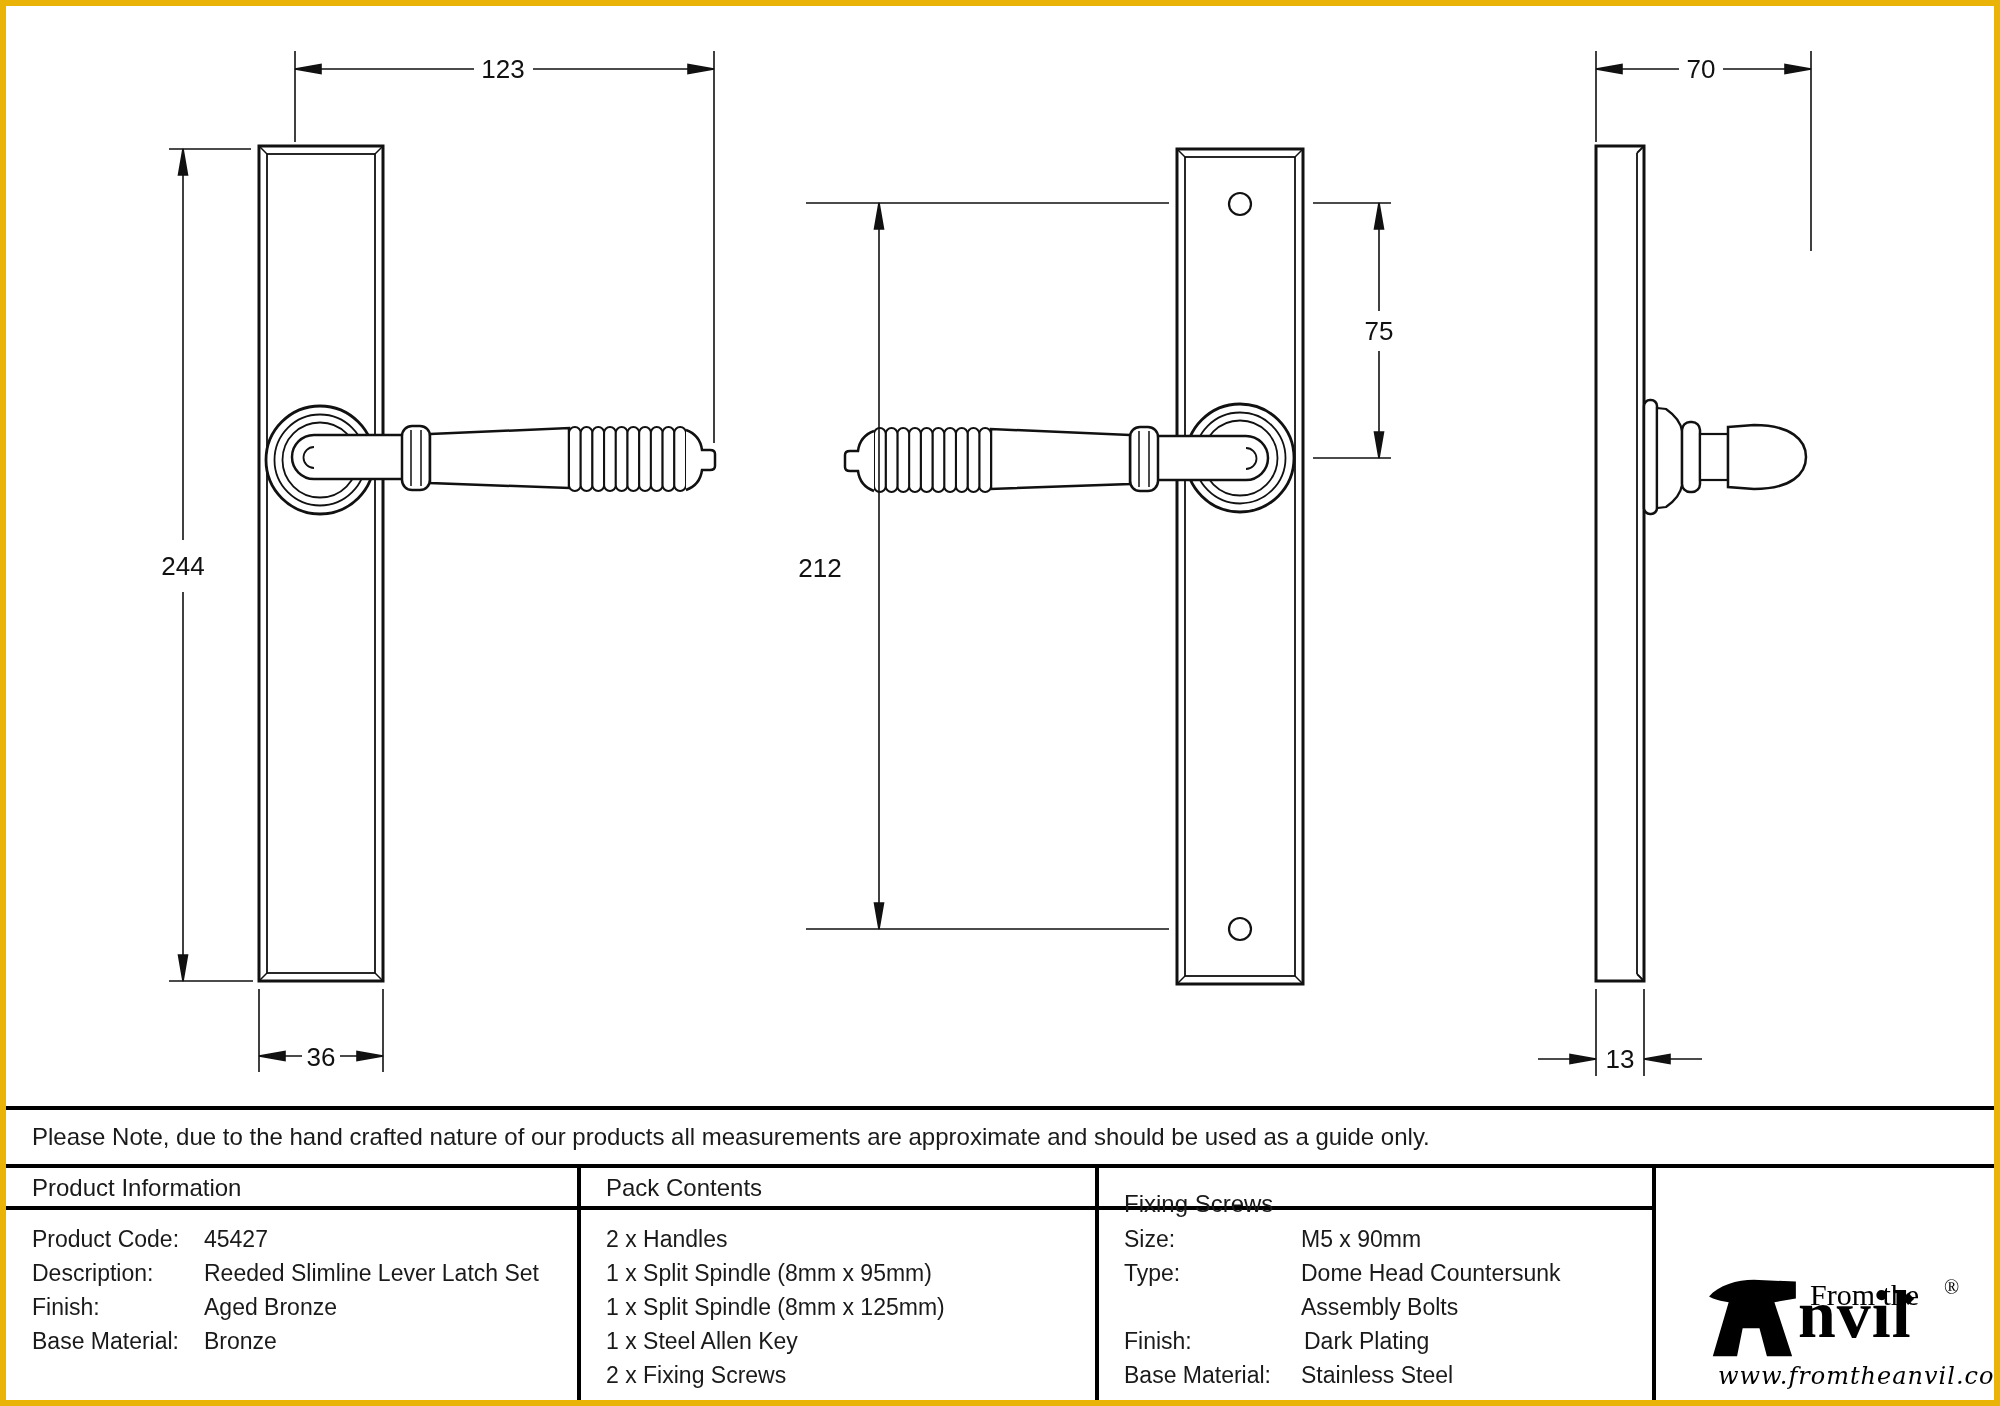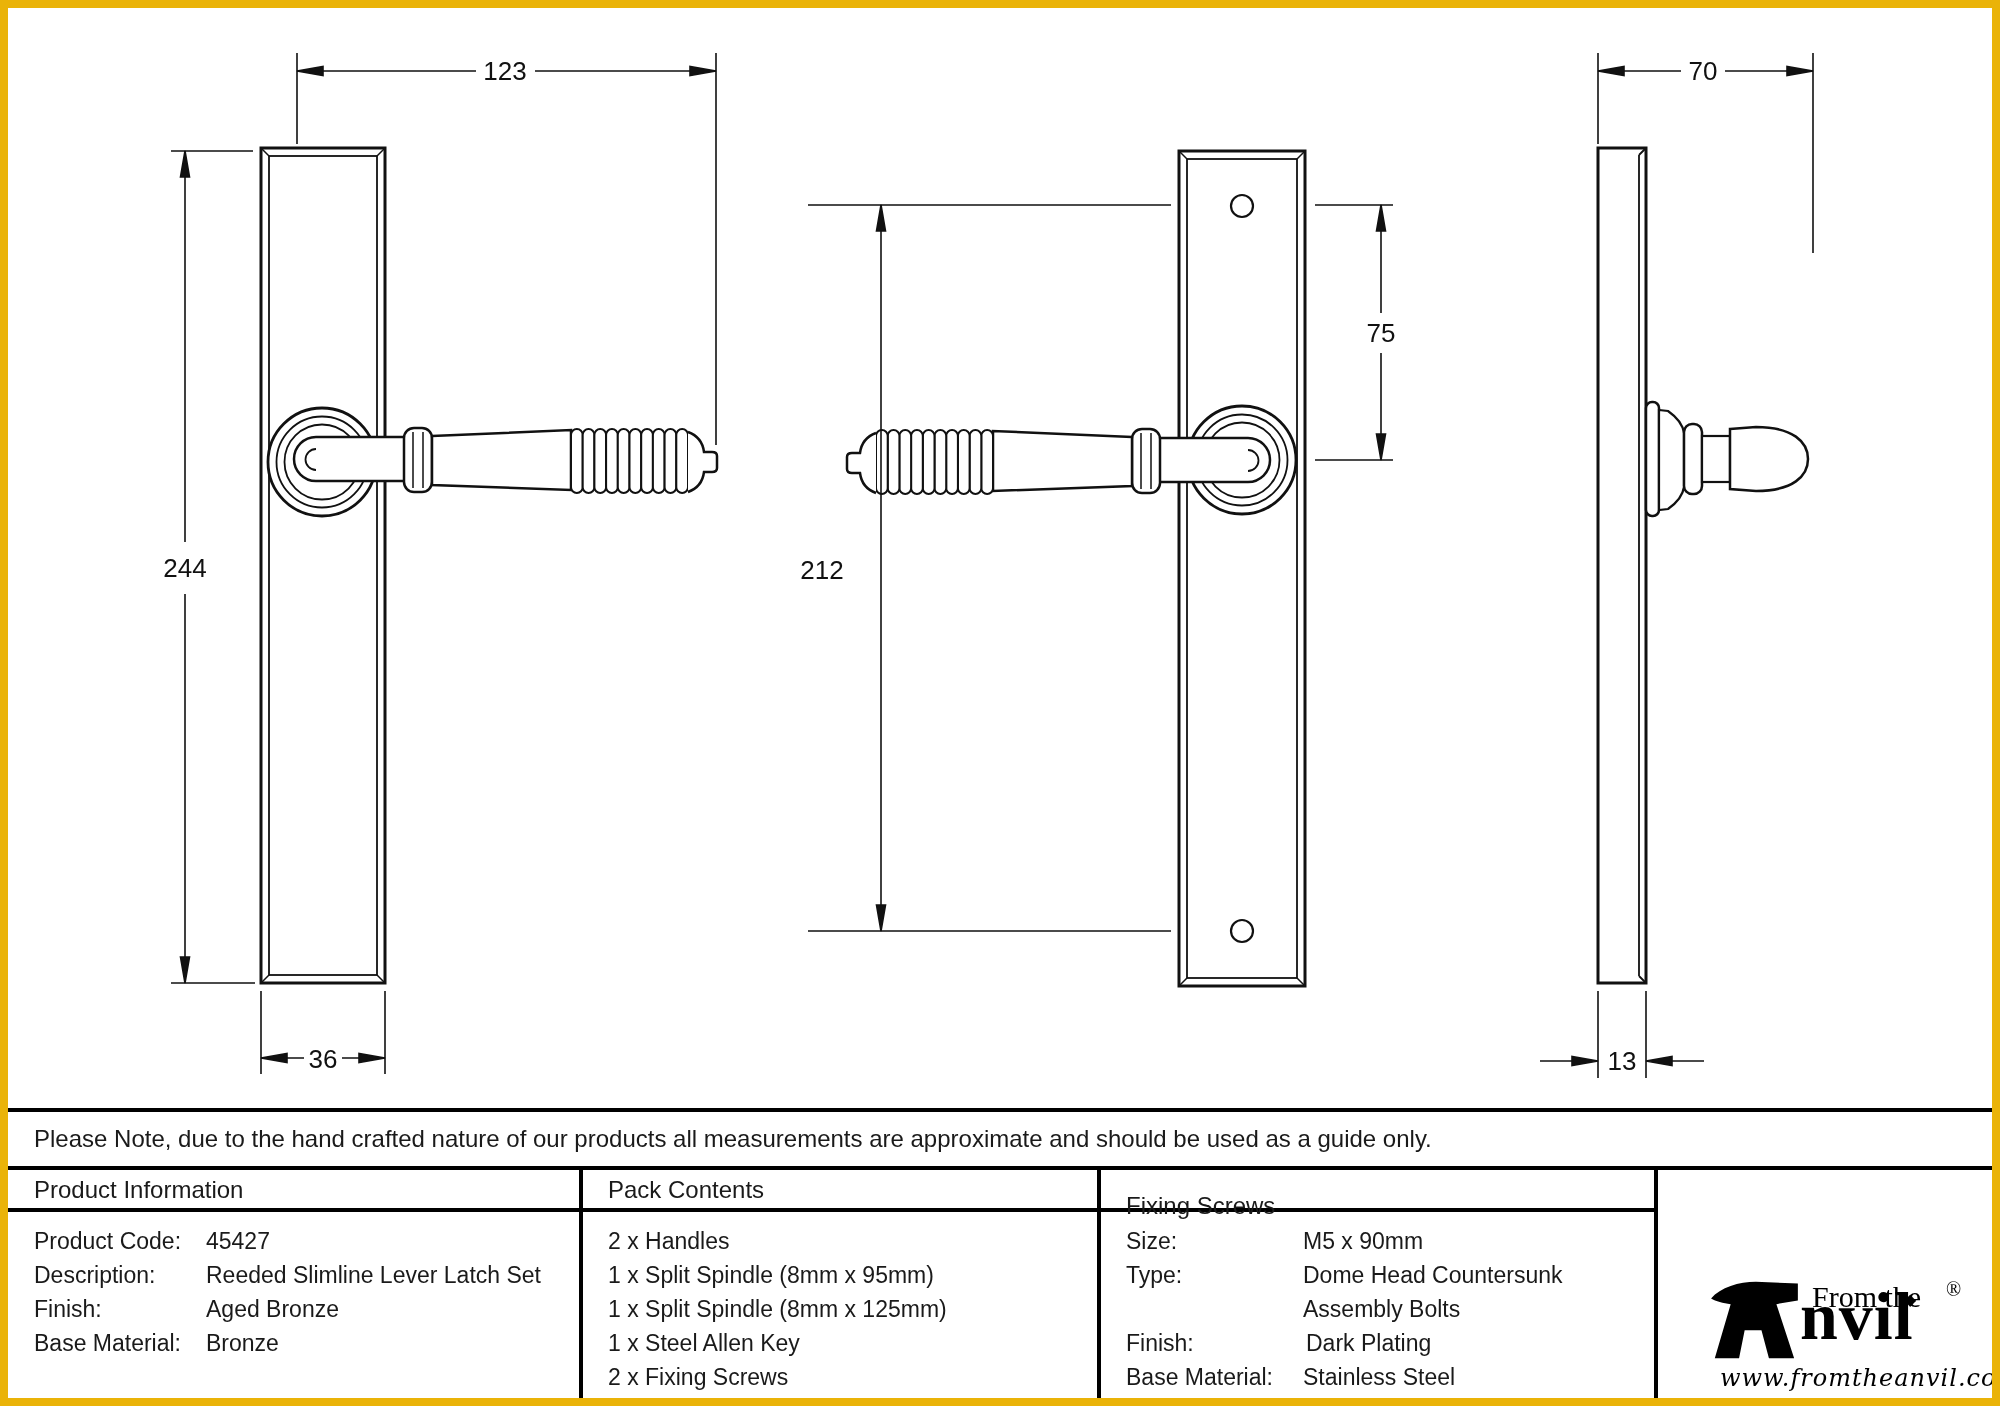--- a/index.html
+++ b/index.html
@@ -1,20 +1,20 @@
 <!DOCTYPE html>
 <html><head>
 <meta charset="utf-8">
 <style>
   html,body{margin:0;padding:0;background:#888;}
   .sheet{
     position:relative;
     width:2000px;height:1406px;
     background:#fff;
-    border:8px solid #eab308;
+    border:6px solid #eab308;
     box-sizing:border-box;
     font-family:"Liberation Sans", sans-serif;
     color:#1a1a1a;
     overflow:hidden;
   }
   .drawing{position:absolute;left:0;top:0;width:2000px;height:1100px;}
   .dim-label{
     position:absolute;
     transform:translate(-50%,-50%);
     background:#fff;

